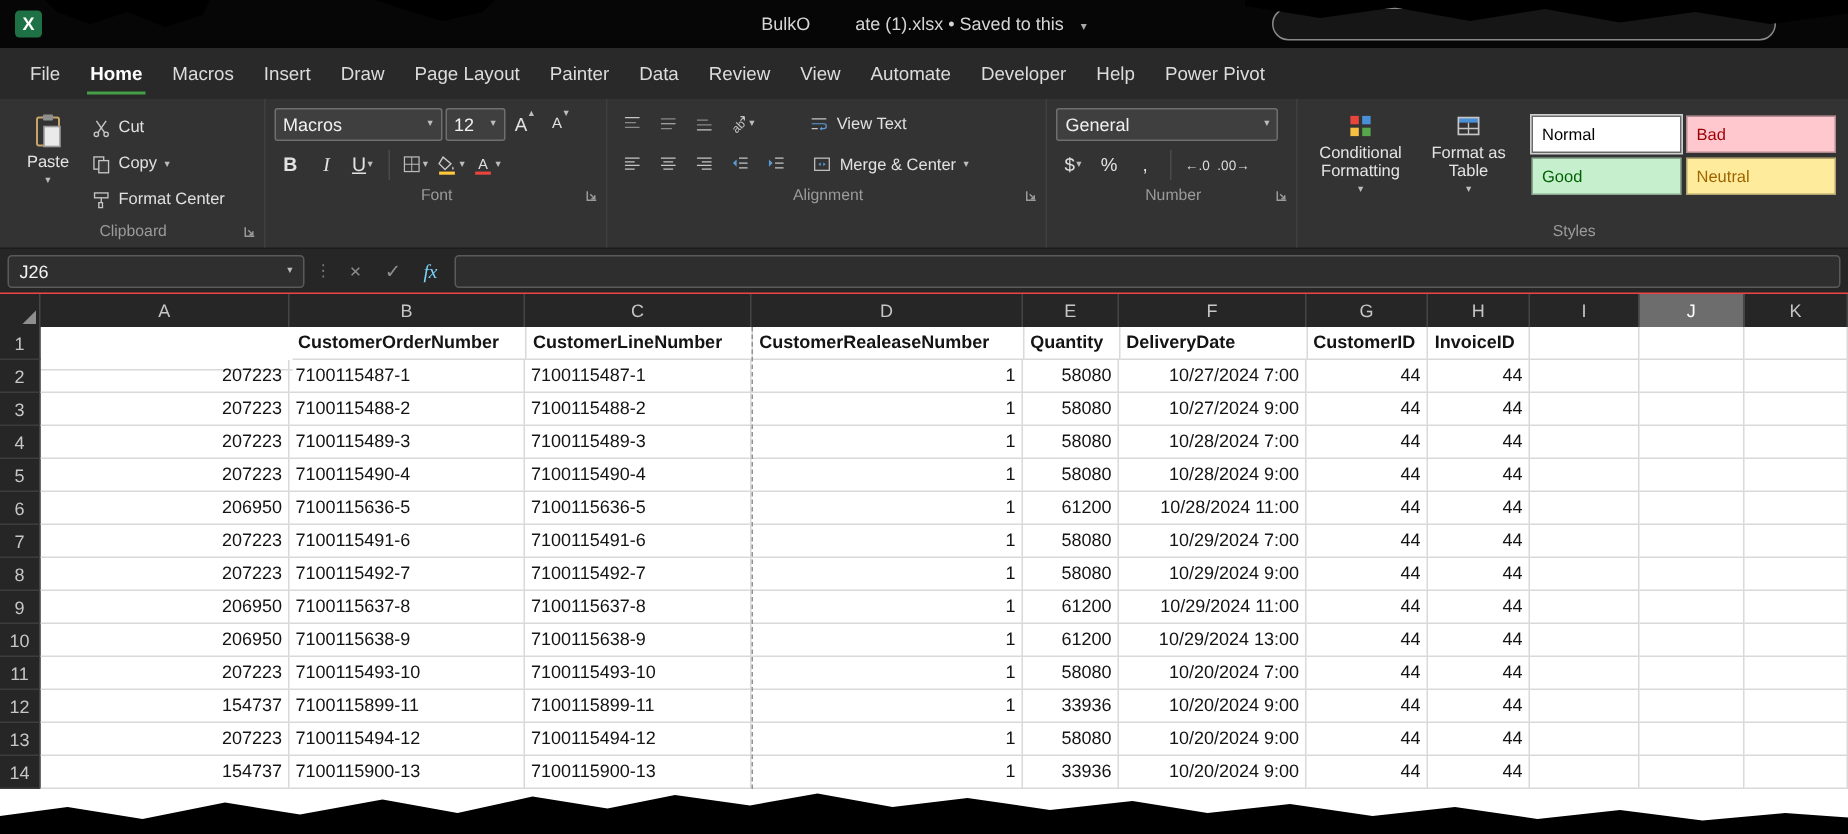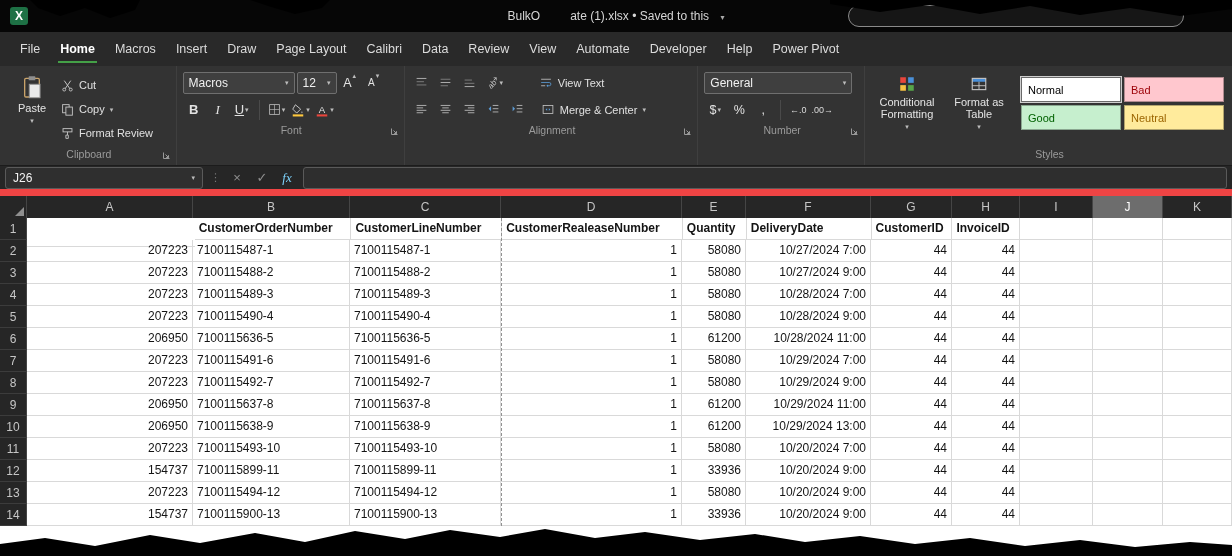--- a/index.html
+++ b/index.html
@@ -49,21 +49,21 @@
   .tiny{font-size:9px;color:#dcdcdc;letter-spacing:0;}
   .wide-btn{display:flex;align-items:center;gap:5px;color:#e0e0e0;font-size:11px;padding:0 4px;height:24px;white-space:nowrap;}
   .cfbtn{width:72px;display:flex;flex-direction:column;align-items:center;padding-top:6px;gap:3px;color:#e4e4e4;
     font-size:11px;text-align:center;line-height:12px;}
   .gallery{display:grid;grid-template-columns:100px 100px;grid-auto-rows:25px;gap:3px;margin:8px 4px 0 6px;}
   .style-cell{font-size:11px;display:flex;align-items:center;padding-left:6px;border:1px solid rgba(0,0,0,.3);cursor:default;}
   .style-cell.sel{border:1px solid #6a6a6a;outline:1px solid #cfcfcf;}
   svg.icon{display:block;}
 
   
-  .formulabar{height:30px;background:#262626;border-bottom:7px solid #ef4444;display:flex;align-items:center;padding:0 5px;gap:7px;}
+  .formulabar{height:30px;background:#262626;border-bottom:1px solid #ef4444;display:flex;align-items:center;padding:0 5px;gap:7px;}
   .namebox{width:198px;height:22px;background:#2f2f2f;border:1px solid #5a5a5a;border-radius:3px;color:#f2f2f2;
     font-size:12px;display:flex;align-items:center;justify-content:space-between;padding:0 7px;}
   .fbdots{color:#777;font-size:11px;}
   .fbtn{color:#8f8f8f;font-size:13px;width:18px;text-align:center;}
   .fbtn.fx{color:#7dd3fc;font-style:italic;font-family:"Liberation Serif",serif;}
   .fb-input{flex:1;height:22px;background:#2e2e2e;border:1px solid #5a5a5a;border-radius:3px;color:#eee;font-size:12px;padding:0 6px;line-height:20px;}
 
   
   .sheet{position:relative;background:#fff;}
   .colheads{display:flex;height:22px;background:#262626;}
@@ -100,21 +100,21 @@
   </div>
 
   <div class="menubar">
 
   <div class="menutab">File</div>
       <div class="menutab active">Home</div>
       <div class="menutab">Macros</div>
       <div class="menutab">Insert</div>
       <div class="menutab">Draw</div>
       <div class="menutab">Page Layout</div>
-      <div class="menutab">Calibri</div>
+      <div class="menutab">Painter</div>
       <div class="menutab">Data</div>
       <div class="menutab">Review</div>
       <div class="menutab">View</div>
       <div class="menutab">Automate</div>
       <div class="menutab">Developer</div>
       <div class="menutab">Help</div>
       <div class="menutab">Power Pivot</div>
     </div>
 
   <div class="ribbon">
@@ -146,21 +146,21 @@
               <rect x="6" y="5" width="8" height="10" fill="#3a3a3a" stroke="#c6c6c6" stroke-width="1.1"></rect>
             </svg>
             <span>Copy</span>
             <span class="chev">▾</span>
           </div>
           <div class="sbtn">
             <svg class="icon" width="13" height="13" viewBox="0 0 16 16">
               <rect x="2.5" y="2" width="11" height="4" fill="none" stroke="#c6c6c6" stroke-width="1.1"></rect>
               <path d="M8 6 v4 h-2 v4 h3 v-4 h-1" fill="none" stroke="#c6c6c6" stroke-width="1.1"></path>
             </svg>
-            <span>Format Review</span>
+            <span>Format Center</span>
           </div>
         </div>
       </div>
       <div class="rgroup-label">
         <span>Clipboard</span>
         <span class="dlg">
           <svg width="9" height="9" viewBox="0 0 9 9">
               <path d="M1.5 1.5 V7.5 H7.5" fill="none" stroke="#9a9a9a"></path>
               <path d="M3.5 3.5 L6.5 6.5 M6.5 4.2 V6.5 H4.2" fill="none" stroke="#9a9a9a"></path>
             </svg>

